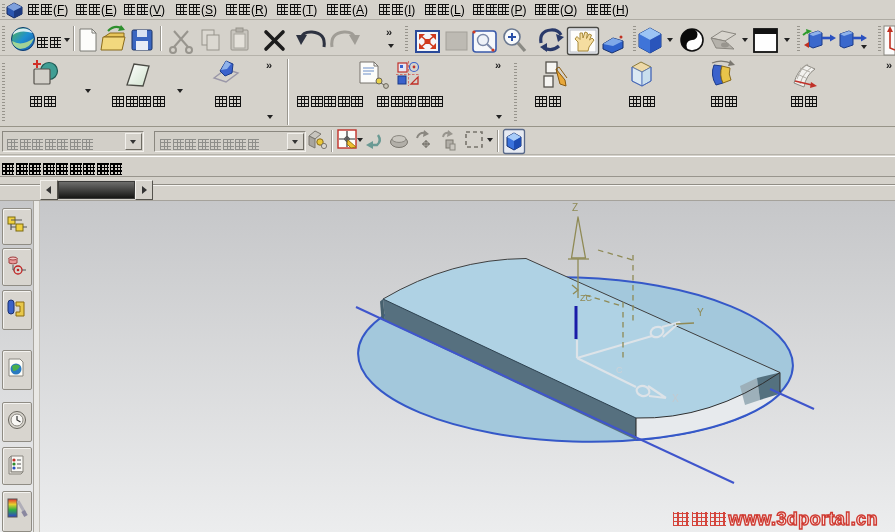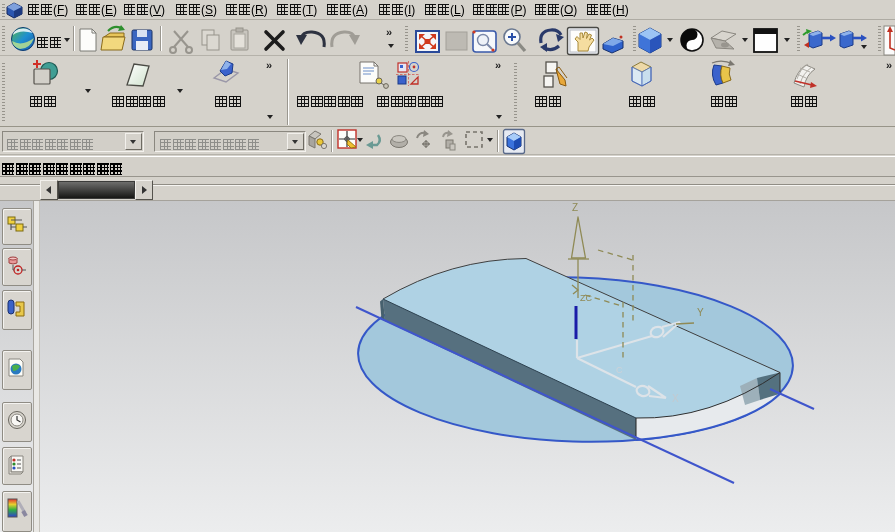--- a/index.html
+++ b/index.html
@@ -470,14 +470,15 @@
               <stop offset="0.3" stop-color="#e8d030"></stop>
               <stop offset="0.6" stop-color="#30b040"></stop>
               <stop offset="1" stop-color="#3040d0"></stop>
             </linearGradient>
           </defs>
    <rect x="0" y="0" width="9" height="18" fill="url(#gRain)" stroke="#555"></rect>
    <path d="M10,2 L17,14" stroke="#b0aeb8" stroke-width="3"></path>
           <path d="M15,12 L18,17" stroke="#8a88a0" stroke-width="4"></path>
   </g>
  </svg>
+ <div id="wm"><span class="hr"></span><span class="hr"></span><span class="hr"></span>www.3dportal.cn</div>
 </div>
 </div>
 
 </body></html>

